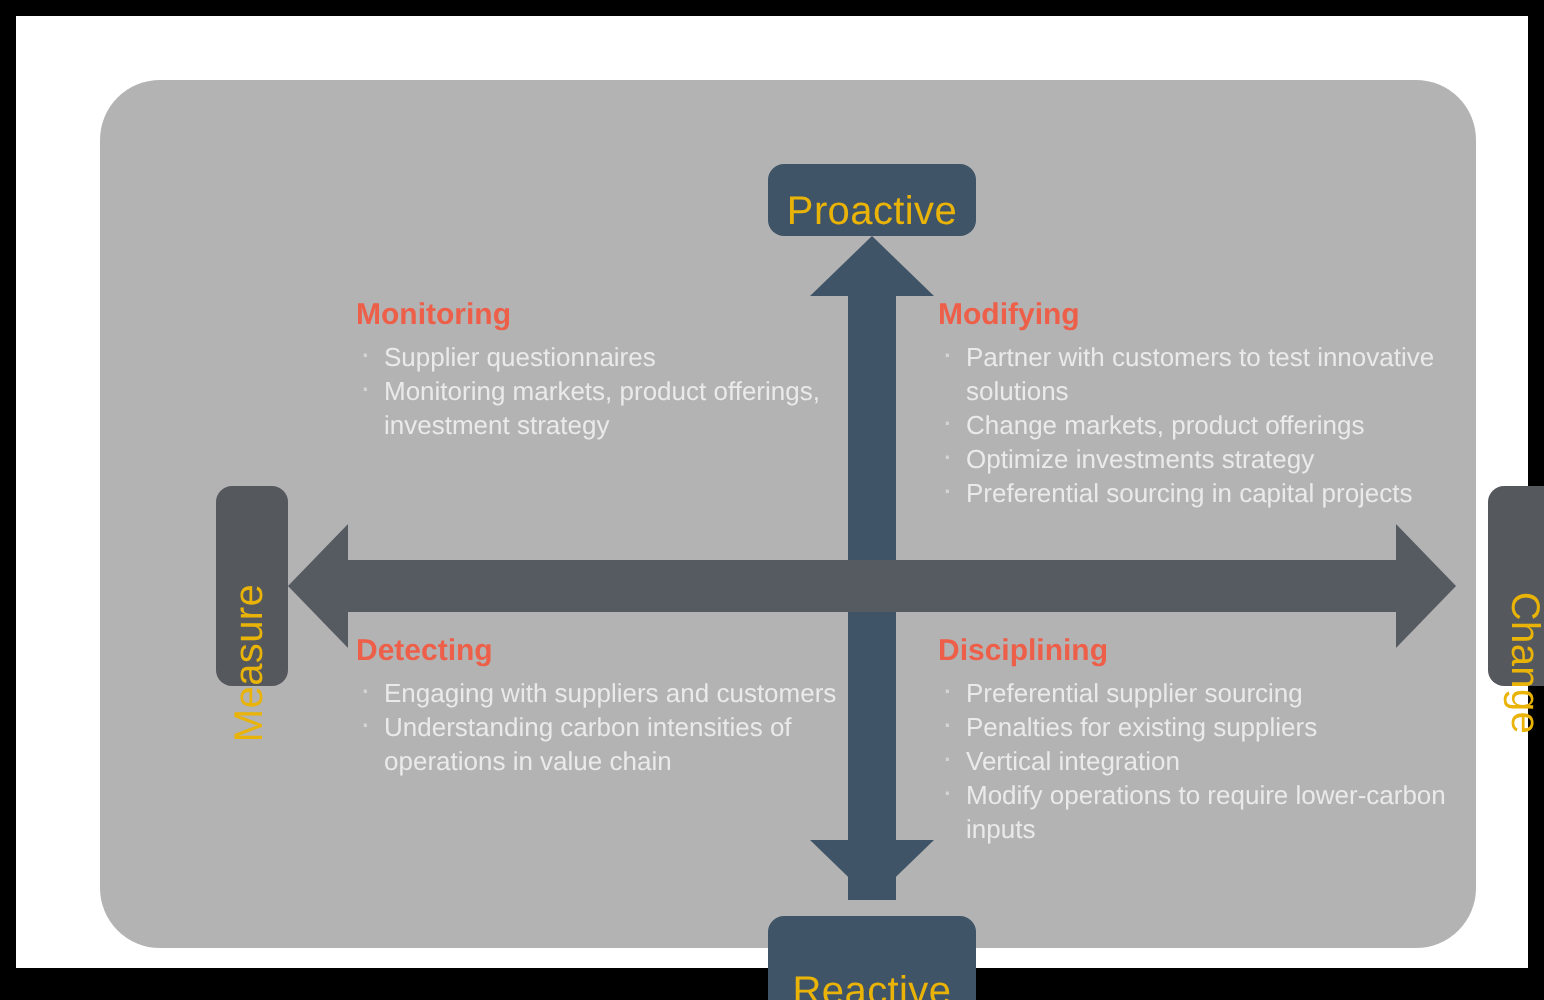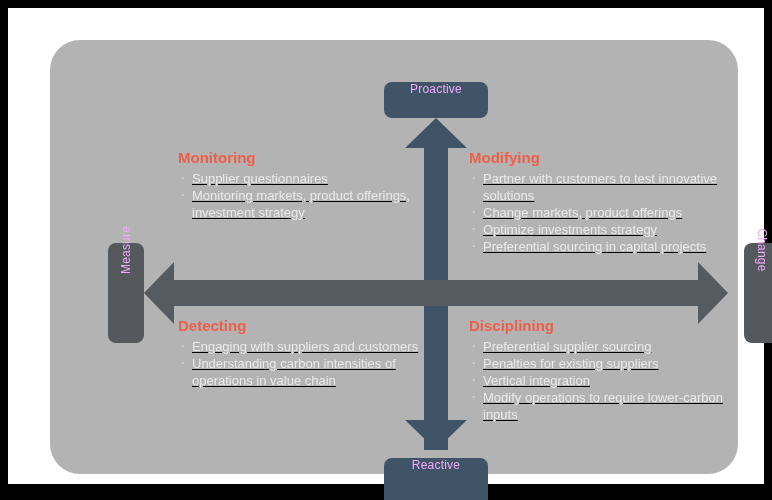--- a/index.html
+++ b/index.html
@@ -82,25 +82,25 @@
     width: 0; height: 0;
     border-top: 31px solid transparent;
     border-bottom: 31px solid transparent;
     border-left: 30px solid #555b61;
   }
 
   
   .axis-box {
     position: absolute;
     display: flex;
-    align-items: flex-start;
+    align-items: flex-end;
     justify-content: center;
     border-radius: 8px;
-    color: #f0abfc;
-    font-size: 12px;
+    color: #eab308;
+    font-size: 20px;
     letter-spacing: 0.2px;
   }
   #box-proactive {
     left: 334px; top: 42px;
     width: 104px; height: 36px;
     background: #3f5467;
   }
   #box-reactive {
     left: 334px; top: 418px;
     width: 104px; height: 50px;
@@ -127,21 +127,20 @@
     color: #ee5f49;
     font-size: 15px;
     margin: 0 0 3px 0;
     line-height: 19px;
     font-weight: bold;
   }
   .q-list {
     list-style: none;
     margin: 0;
     padding: 0;
-    text-decoration: underline;
   }
   .q-list li {
     position: relative;
     color: #eaeaea;
     font-size: 13px;
     line-height: 17px;
     padding-left: 14px;
     margin-bottom: 0px;
   }
   .q-list li::before {

